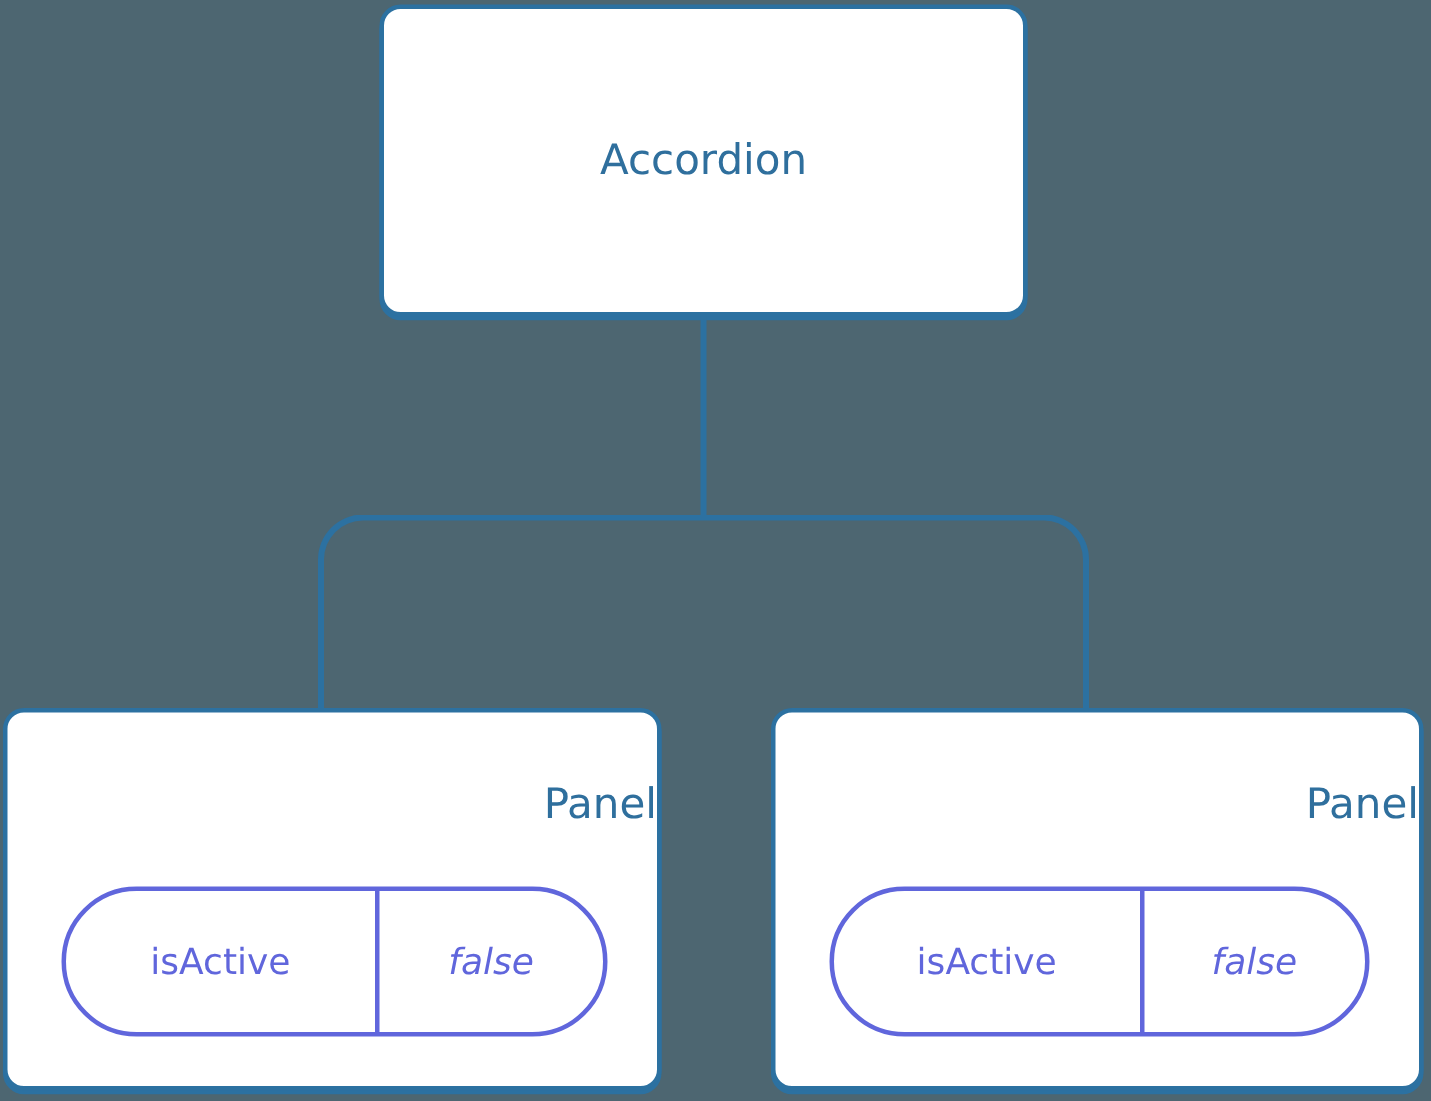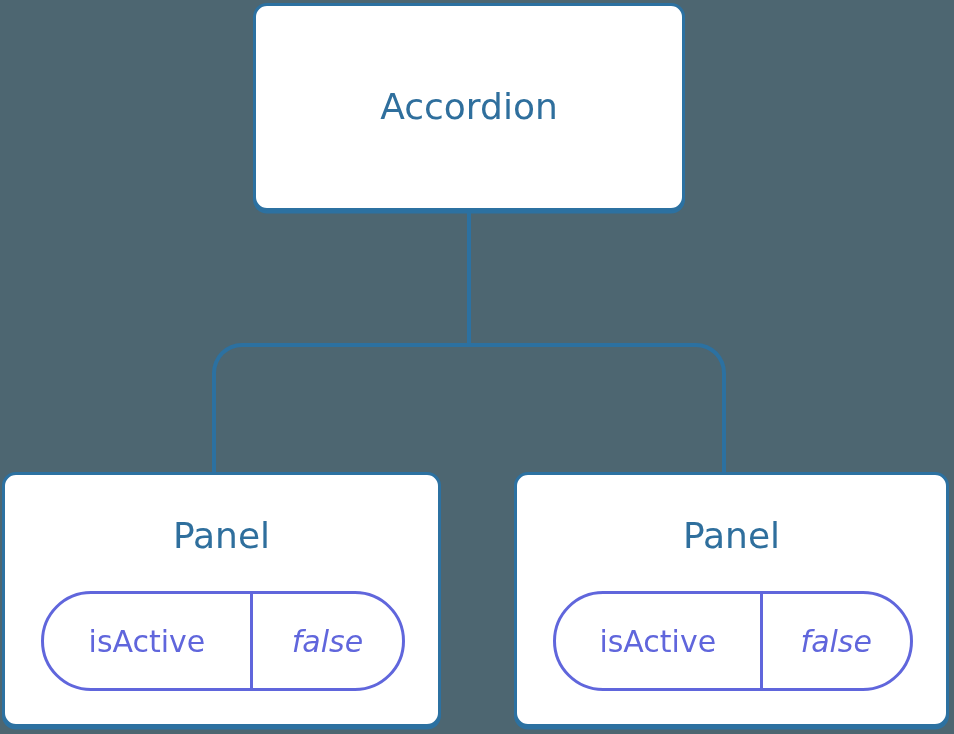--- a/index.html
+++ b/index.html
@@ -27,21 +27,21 @@
     left: 253px;
     top: 3px;
     width: 432px;
     height: 208px;
     display: flex;
     align-items: center;
     justify-content: center;
   }
   .node-title {
     color: var(--node-text, #2F6F9D);
-    font-size: 36px;
+    font-size: 28px;
     line-height: 34px;
     white-space: nowrap;
   }
   .stem {
     position: absolute;
     left: 467px;
     top: 211px;
     width: 4px;
     height: 134px;
     background: var(--line, #2C71A1);
@@ -68,42 +68,42 @@
   }
   .node-panel-right {
     left: 514px;
     width: 435px;
   }
   .panel-title {
     position: absolute;
     left: 0;
     top: 44px;
     width: 100%;
-    text-align: center;
+    text-align: right;
   }
   .state-pill {
     position: absolute;
     left: 36px;
     right: 33px;
     top: 116px;
     height: 100px;
     box-sizing: border-box;
     border: 3px solid var(--pill, #6066DC);
     border-radius: 52px;
     display: flex;
     align-items: stretch;
     overflow: hidden;
     background: transparent;
   }
   .pill-cell {
     display: flex;
     align-items: center;
     justify-content: center;
     color: var(--pill, #6066DC);
-    font-size: 30px;
+    font-size: 24px;
     white-space: nowrap;
   }
   .pill-key {
     width: 58%;
     border-right: 3px solid var(--pill, #6066DC);
   }
   .pill-value {
     width: 42%;
     font-style: italic;
   }

